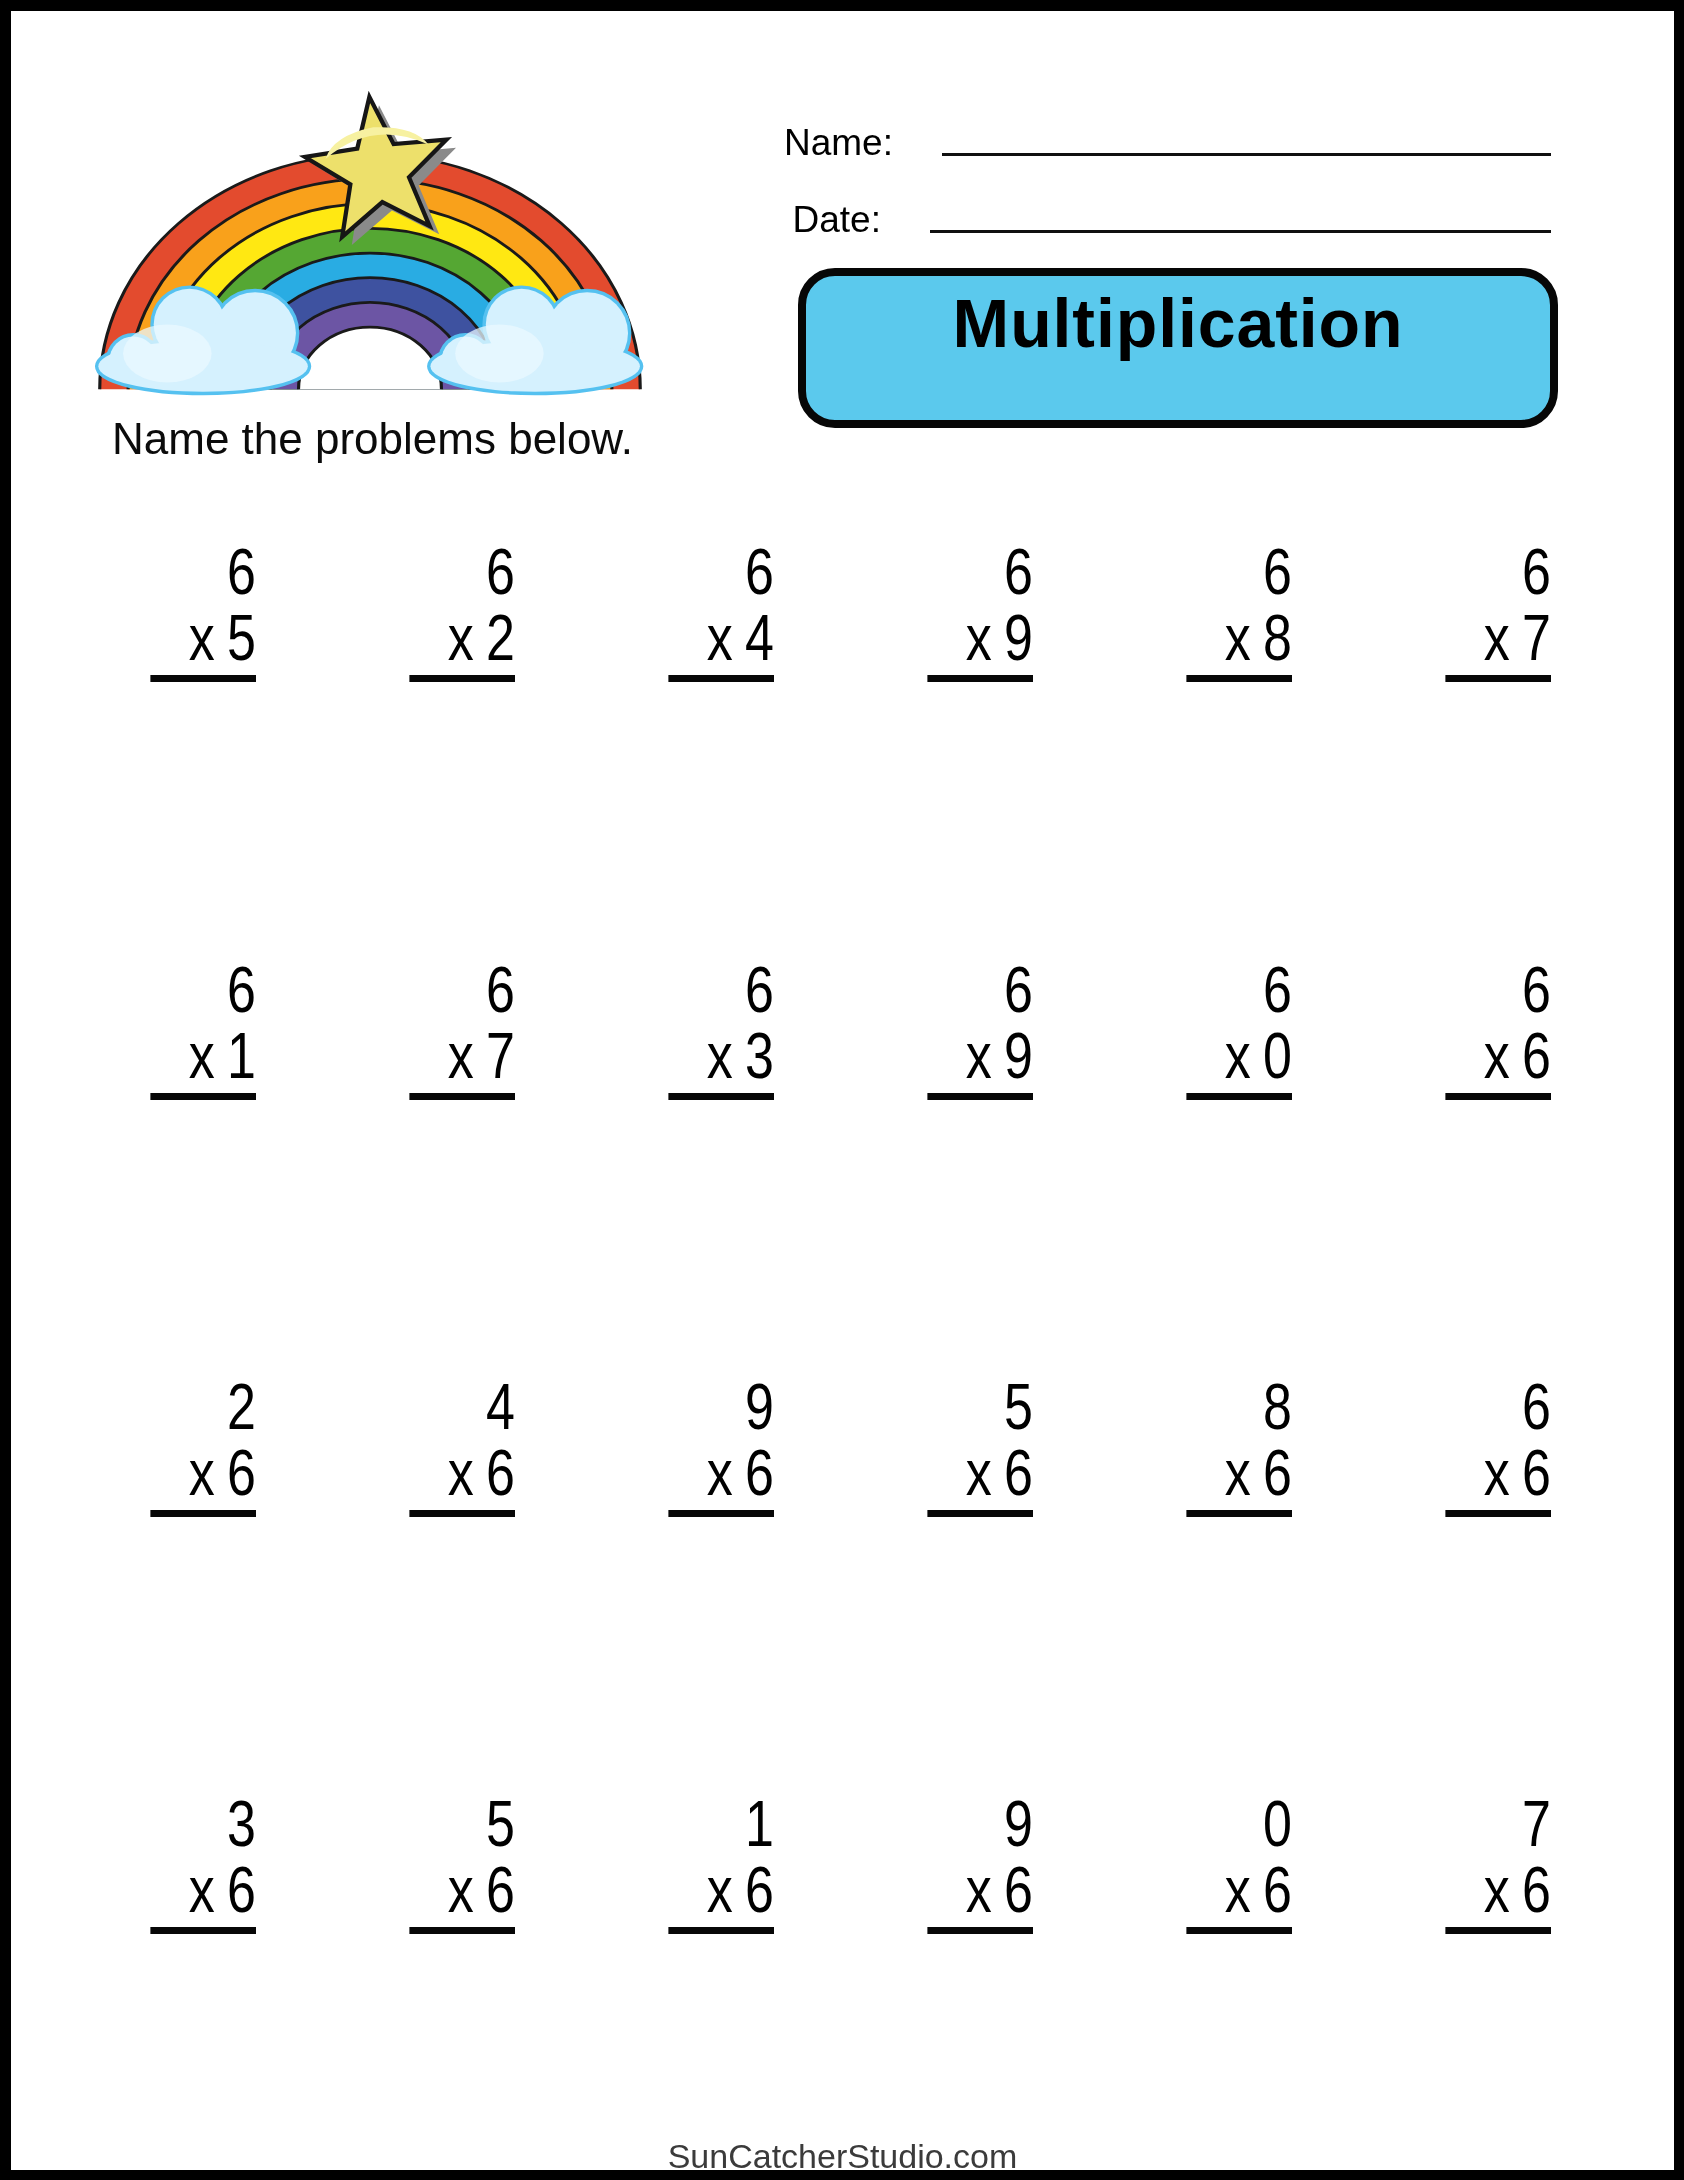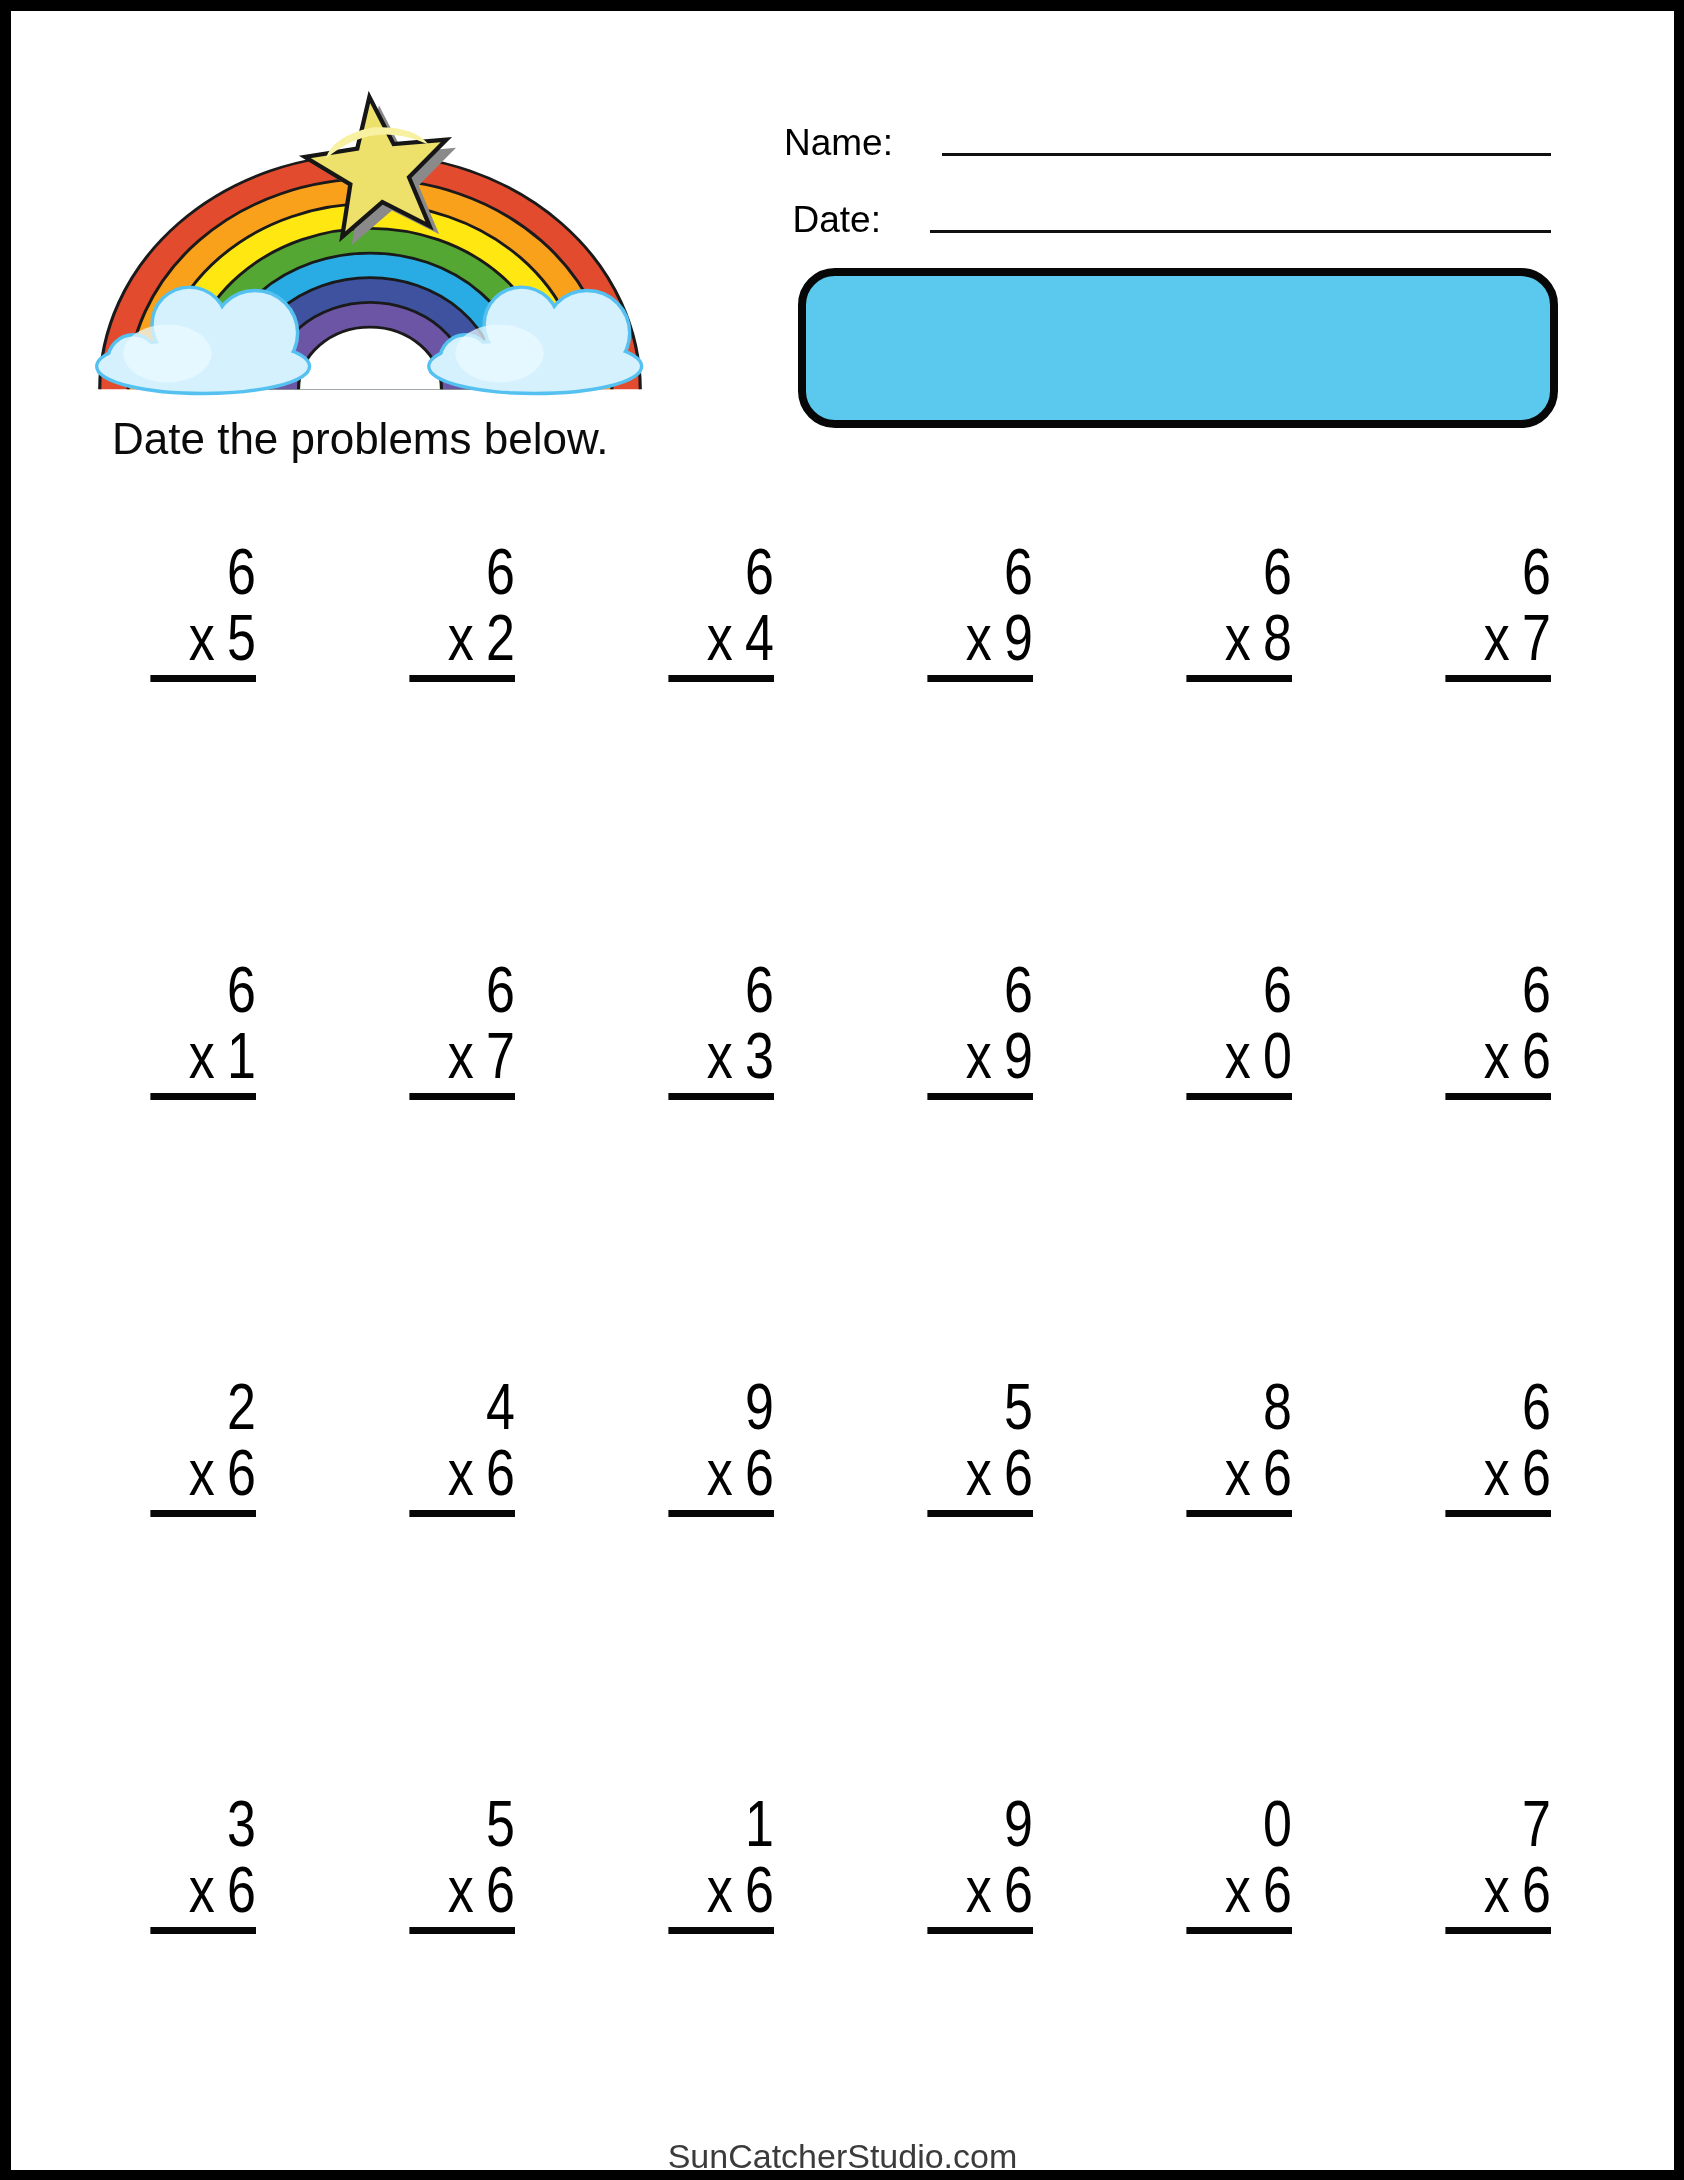--- a/index.html
+++ b/index.html
@@ -100,33 +100,34 @@
       </g>
 
       <g transform="rotate(-7 340 120)">
         <polygon transform="translate(10 11)" fill="#8A8A8A" points="340,32 361.5,90.5 423.7,92.8 374.7,131.3 391.7,191.2 340,156.5 288.3,191.2 305.3,131.3 256.3,92.8 318.5,90.5"></polygon>
         <polygon fill="#EDE06B" stroke="#161616" stroke-width="5" stroke-linejoin="miter" points="340,32 361.5,90.5 423.7,92.8 374.7,131.3 391.7,191.2 340,156.5 288.3,191.2 305.3,131.3 256.3,92.8 318.5,90.5"></polygon>
         <path d="M 280 98 Q 340 58 402 96 Q 388 72 340 68 Q 292 72 280 98" fill="#F7F1A1"></path>
       </g>
     </svg>
   </div>
 
-  <div class="instruction">Date the problems below.</div>
+  <div class="instruction">Name the problems below.</div>
 
   <div class="field-row name">
     <span class="field-label">Name:</span>
     <span class="field-line"></span>
   </div>
 
   <div class="field-row date">
     <span class="field-label">Date:</span>
     <span class="field-line"></span>
   </div>
 
   <div class="title-box">
+    <div class="title-main">Multiplication</div>
   </div>
 
   <div class="prob-row r0">
     <div class="problem">
       <div class="p-top">6</div>
       <div class="p-bottom"><span class="p-x">x</span><span>5</span></div>
     </div>
     <div class="problem">
       <div class="p-top">6</div>
       <div class="p-bottom"><span class="p-x">x</span><span>2</span></div>

